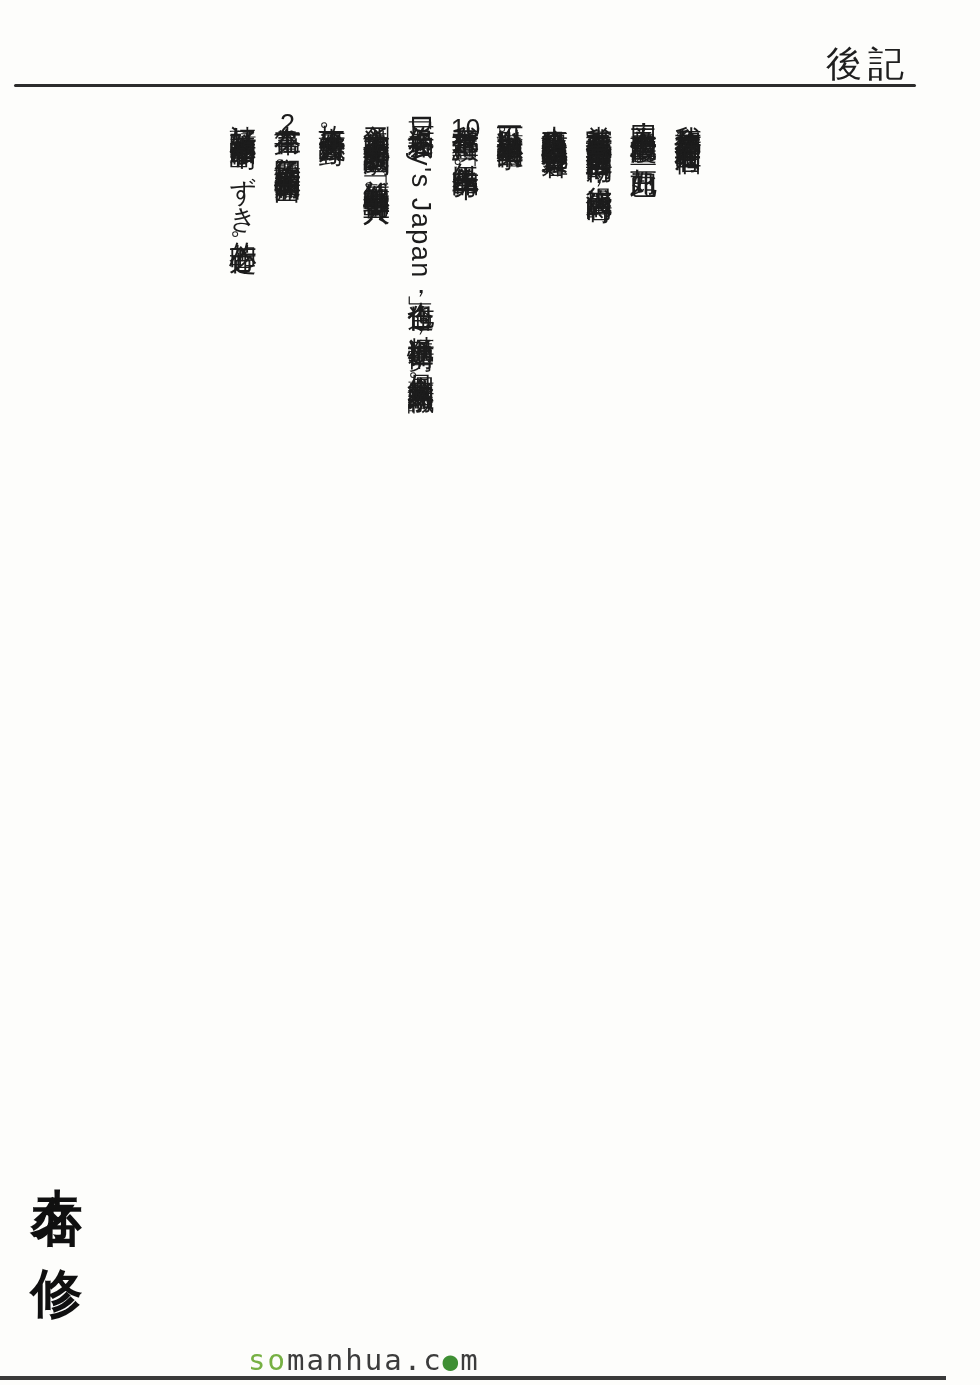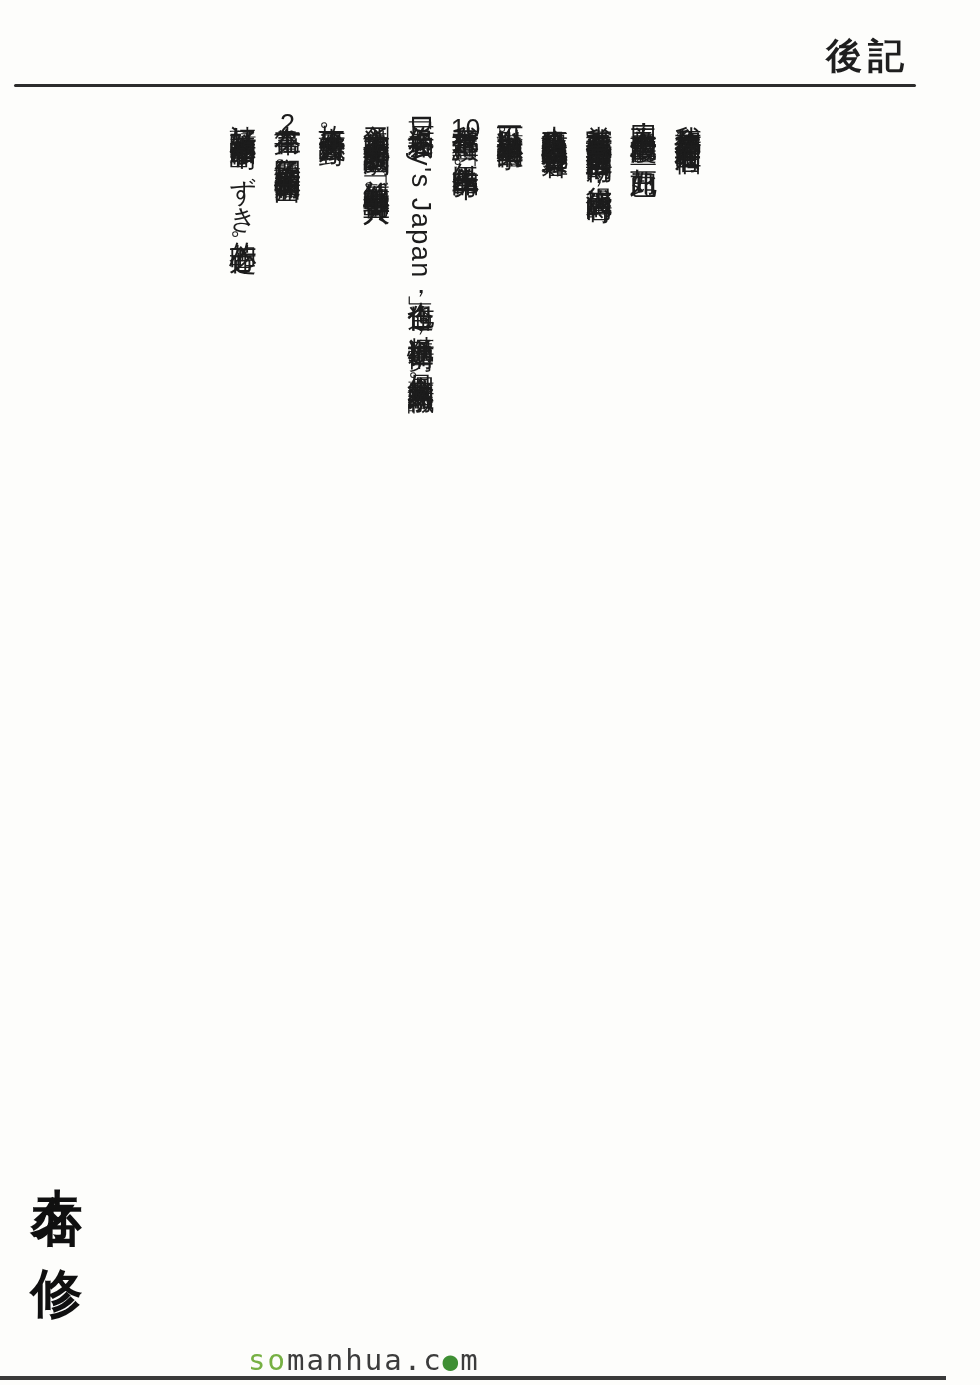--- a/index.html
+++ b/index.html
@@ -6,22 +6,22 @@
   body {
     width:980px; height:1385px; position:relative;
     background:#fcfcfa;
     font-family:"Liberation Sans", sans-serif;
     overflow:hidden;
   }
   .page { position:absolute; inset:0; background:#fdfdfb; }
 
   
   .header-title {
-    position:absolute; top:38px; right:70px;
-    font-size:36px; font-weight:bold; color:#1f1f1f;
+    position:absolute; top:46px; right:70px;
+    font-size:36px; font-weight:normal; color:#1f1f1f;
     letter-spacing:6px; line-height:1;
   }
   .header-rule {
     position:absolute; top:84px; left:14px; width:902px; height:3px;
     background:#2c2c2c; border-radius:2px;
   }
 
   
   .text-block {
     position:absolute; top:104px; right:270px; height:1160px;

